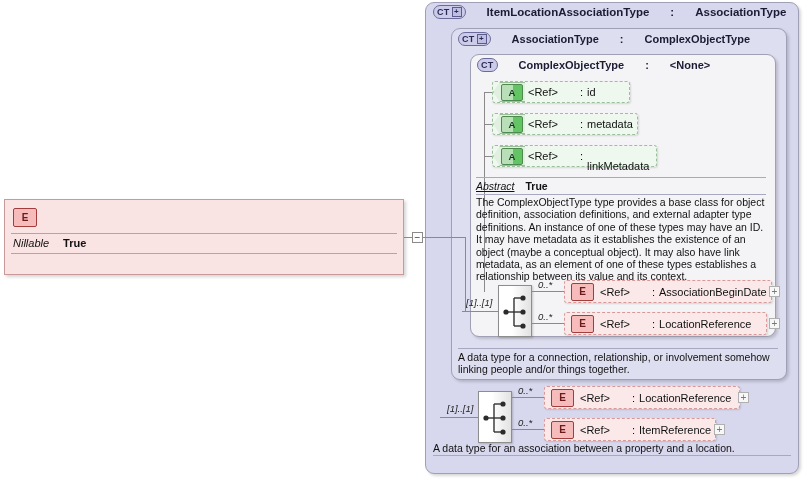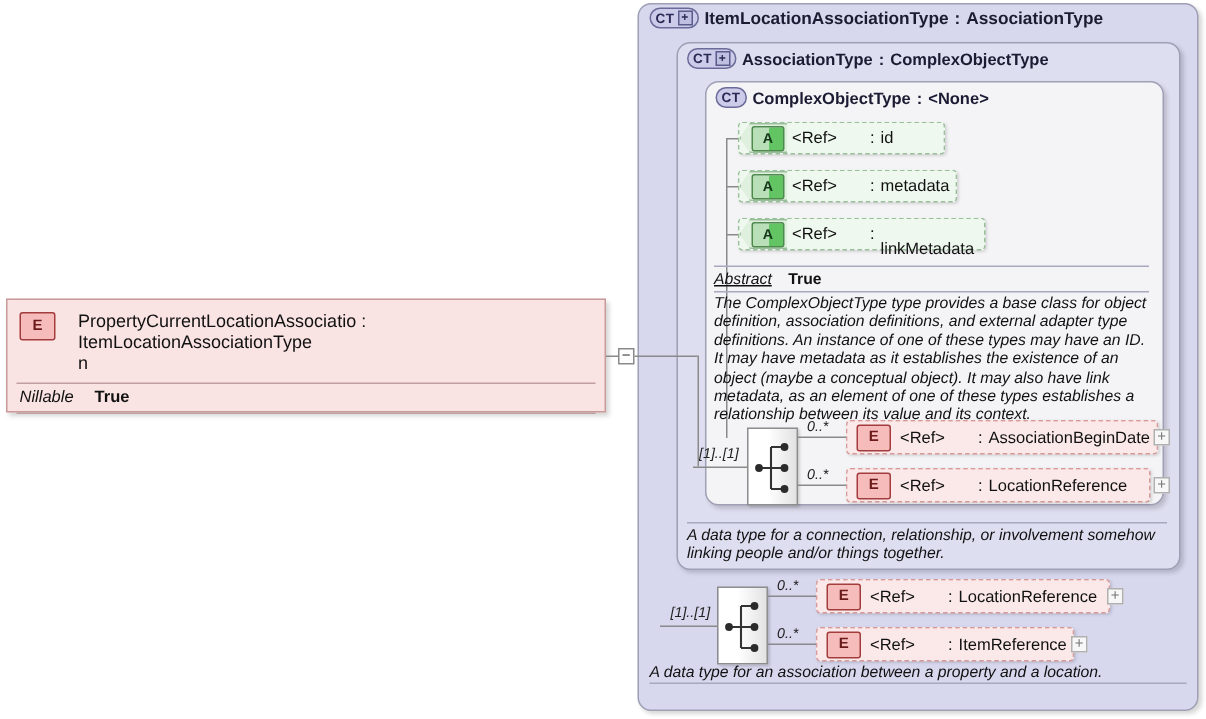--- a/index.html
+++ b/index.html
@@ -14,21 +14,21 @@
   .panel{
     position:absolute;border:1px solid #9f9fb5;border-radius:9px;
     box-shadow:2px 2px 3px rgba(0,0,0,.16);
     box-sizing:border-box;
   }
   .panel-l1{background:#d7d7ee;}
   .panel-l2{background:#dedef1;}
   .panel-l3{background:#f4f4f7;}
 
   .ttl{
-    position:absolute;display:flex;align-items:flex-end;gap:4px;
+    position:absolute;display:flex;align-items:center;gap:21px;
     font-size:11.5px;font-weight:bold;color:#1b1b33;white-space:nowrap;
   }
   .ttl-sm{font-size:11px;}
 
   
   .ct-badge{
     display:inline-flex;align-items:center;gap:2px;
     background:#ccccea;border:1px solid #6b6b99;border-radius:7px;
     padding:0 3px;height:14px;box-sizing:border-box;
     font-size:9px;font-weight:bold;color:#2a2a55;letter-spacing:.3px;
@@ -91,21 +91,21 @@
   .prop{display:flex;align-items:center;gap:14px;padding:3px 8px 4px 8px;}
   .prop .k{font-style:italic;font-size:11px;}
   .prop .v{font-size:11px;font-weight:bold;}
   .doc{
     font-style:italic;font-size:11px;line-height:13px;color:#111;
     padding:4px 8px 5px 8px;
   }
 
   
   .docblk{
-    position:absolute;font-style:italic;font-size:10.5px;line-height:12.4px;
+    position:absolute;font-size:10.5px;line-height:12.4px;
     color:#111;
   }
   .hline{position:absolute;border-top:1px solid #a8a8c0;}
   .abstract-row{
     position:absolute;display:flex;align-items:center;gap:11px;font-size:10.5px;
   }
   .abstract-row .k{font-style:italic;text-decoration:underline;}
   .abstract-row .v{font-weight:bold;}
 
   
@@ -314,26 +314,20 @@
 </div>
 <div class="toggle plus" style="left:714px;top:424px;">
     <span>+</span>
   </div>
 
 <div class="mainbox" style="left:4px;top:199px;width:400px;height:76px;">
   <div class="hdr">
     <div class="e-badge">
         <span>E</span>
       </div>
-    <div class="hdr-txt">
-      <span>PropertyCurrentLocationAssociatio</span>
-      <span>:</span>
-      <span>ItemLocationAssociationType</span>
-      <div>n</div>
-    </div>
   </div>
   <div class="rowline"></div>
   <div class="prop">
     <span class="k">Nillable</span>
     <span class="v">True</span>
   </div>
   <div class="rowline"></div>
 </div>
 
 <div class="ln lnh" style="left:404px;top:237px;width:9px;"></div>

